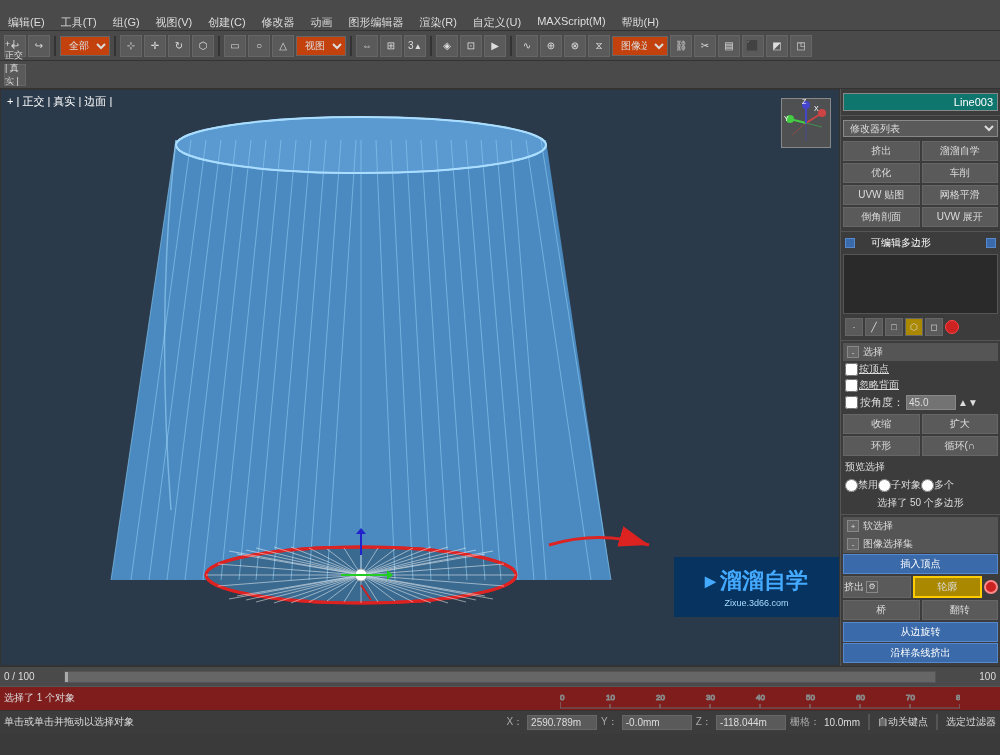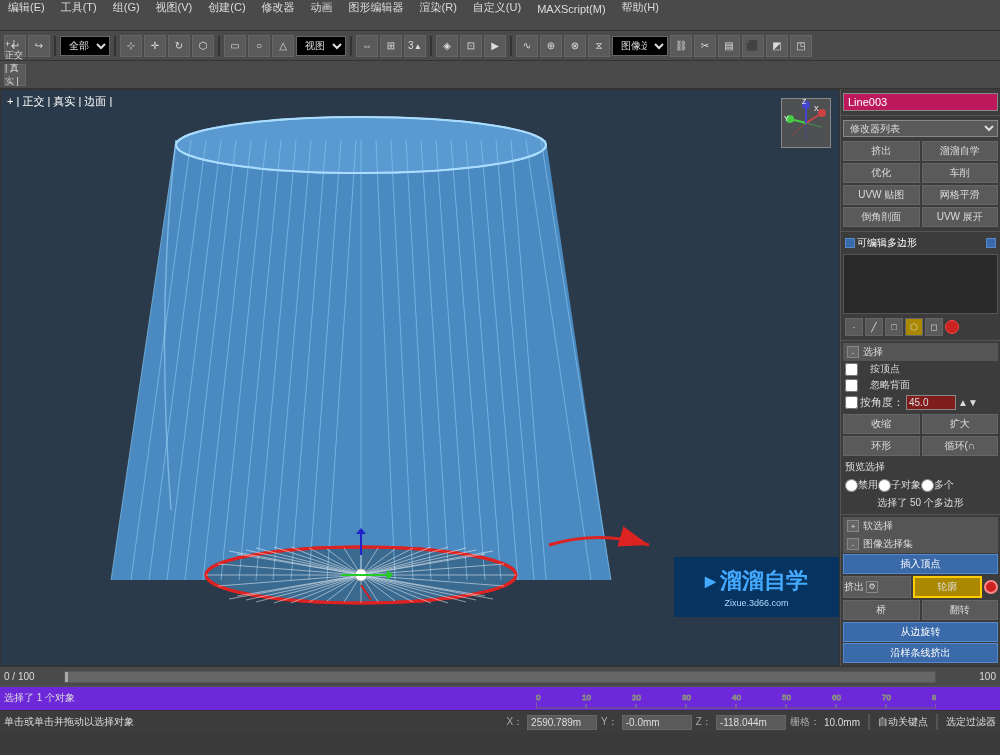--- a/index.html
+++ b/index.html
@@ -1,38 +1,38 @@
 <!DOCTYPE html>
 <html><head>
   <meta charset="utf-8">
   <style>
     * { margin: 0; padding: 0; box-sizing: border-box; }
     body { width: 1000px; height: 755px; overflow: hidden; background: #3a3a3a; font-family: 'SimSun', 'Microsoft YaHei', sans-serif; font-size: 11px; color: #ddd; }
 
     
     #menu-bar {
-      width: 100%; height: 26px; background: #4a4a4a; display: flex; align-items: flex-end;
+      width: 100%; height: 26px; background: #4a4a4a; display: flex; align-items: flex-start;
       border-bottom: 1px solid #333; padding: 15px 4px; gap: 8px;
     }
     .menu-item { color: #ddd; font-size: 11px; cursor: pointer; padding: 0 4px; }
 
     
     #toolbar {
       width: 100%; height: 30px; background: #4a4a4a;
       display: flex; align-items: center; padding: 0 4px; gap: 2px;
       border-bottom: 1px solid #333;
     }
     .tool-btn {
       width: 22px; height: 22px; background: #5a5a5a; border: 1px solid #666;
       display: flex; align-items: center; justify-content: center; cursor: pointer;
       font-size: 10px; color: #ddd;
     }
     .tool-separator { width: 2px; height: 20px; background: #333; margin: 0 2px; }
     .tool-dropdown {
-      height: 20px; background: #000000; border: 1px solid #666; color: #ddd;
+      height: 20px; background: #c2410c; border: 1px solid #666; color: #ddd;
       font-size: 10px; padding: 0 4px; cursor: pointer; min-width: 40px;
     }
 
     
     #toolbar2 {
       width: 100%; height: 28px; background: #4a4a4a;
       display: flex; align-items: center; padding: 0 4px; gap: 2px;
       border-bottom: 1px solid #333;
     }
 
@@ -61,22 +61,22 @@
     #right-panel {
       width: 160px; background: #3c3c3c; border-left: 1px solid #555;
       display: flex; flex-direction: column; overflow-y: auto;
     }
 
     .panel-section {
       border-bottom: 1px solid #555; padding: 2px;
     }
 
     .field-name-box {
-      background: #be185d; border: 1px solid #888; color: #fff;
-      font-size: 11px; padding: 2px 4px; width: 100%; margin: 2px 0;
+      background: #0f766e; border: 1px solid #888; color: #fff;
+      font-size: 11px; padding: 2px 4px; width: 100%; margin: 2px 0; text-align: right;
     }
 
     .modifier-dropdown {
       background: #5a5a5a; border: 1px solid #888; color: #ddd;
       font-size: 10px; padding: 1px 2px; width: 100%; margin: 2px 0;
     }
 
     .btn-row {
       display: flex; gap: 2px; margin: 2px 0;
     }
@@ -86,30 +86,30 @@
       font-size: 10px; padding: 2px 0; cursor: pointer; text-align: center;
     }
 
     .blue-btn {
       background: #3a6aaa; border: 1px solid #5588cc; color: #fff;
       font-size: 10px; padding: 2px 4px; cursor: pointer; text-align: center;
       width: 100%; margin: 1px 0;
     }
 
     .checkbox-row {
-      display: flex; align-items: center; gap: 12px; padding: 1px 2px; font-size: 10px;
+      display: flex; align-items: center; gap: 1px; padding: 1px 2px; font-size: 10px; text-decoration: underline;
     }
 
     .section-header {
       background: #555; color: #ddd; font-size: 10px; padding: 2px 4px;
       display: flex; align-items: center; gap: 4px;
     }
 
     .angle-input {
-      background: #7f1d1d; border: 1px solid #888; color: #ddd;
+      background: #737373; border: 1px solid #888; color: #ddd;
       font-size: 10px; width: 50px; padding: 1px 2px;
     }
 
     .small-icons-row {
       display: flex; gap: 2px; padding: 2px; align-items: center;
     }
 
     .small-icon {
       width: 18px; height: 18px; background: #5a5a5a; border: 1px solid #666;
       display: flex; align-items: center; justify-content: center;
@@ -164,22 +164,22 @@
       position: absolute; left: 0; top: 0; width: 3px; height: 100%; background: #aaa;
     }
 
     
     #status-bar {
       width: 100%; height: 48px; background: #3c3c3c;
       border-top: 1px solid #555; display: flex; flex-direction: column;
     }
 
     #status-bar-top {
-      height: 24px; background: #6d28d9; display: flex; align-items: center;
-      padding: 0 4px; gap: 0; border-bottom: 1px solid #333;
+      height: 24px; background: #7f1d1d; display: flex; align-items: center;
+      padding: 0 4px; gap: 24px; border-bottom: 1px solid #333;
     }
 
     #status-bar-bottom {
       height: 24px; display: flex; align-items: center; padding: 0 4px;
       font-size: 10px; color: #ddd; gap: 4px;
     }
 
     .coord-field {
       background: #5a5a5a; border: 1px solid #666; color: #ddd;
       font-size: 10px; padding: 1px 3px; width: 70px;
@@ -455,21 +455,21 @@
         <div class="panel-btn">UVW 贴图</div>
         <div class="panel-btn">网格平滑</div>
       </div>
       <div class="btn-row">
         <div class="panel-btn">倒角剖面</div>
         <div class="panel-btn">UVW 展开</div>
       </div>
     </div>
 
     <div class="panel-section">
-      <div style="display:flex; align-items:center; gap:2px; padding:2px;">
+      <div style="display:flex; align-items:center; gap:16px; padding:2px;">
         <div style="width:10px; height:10px; background:#3a6aaa; border:1px solid #5588cc;"></div>
         <span style="flex:1; font-size:10px; color:#fff;">可编辑多边形</span>
         <div style="width:10px; height:10px; background:#3a6aaa; border:1px solid #5588cc;"></div>
       </div>
 
       <div style="width:100%; height:60px; background:#2a2a2a; border:1px solid #555; margin:2px 0;"></div>
 
       <div class="small-icons-row">
         <div class="small-icon">·</div>
         <div class="small-icon">╱</div>

